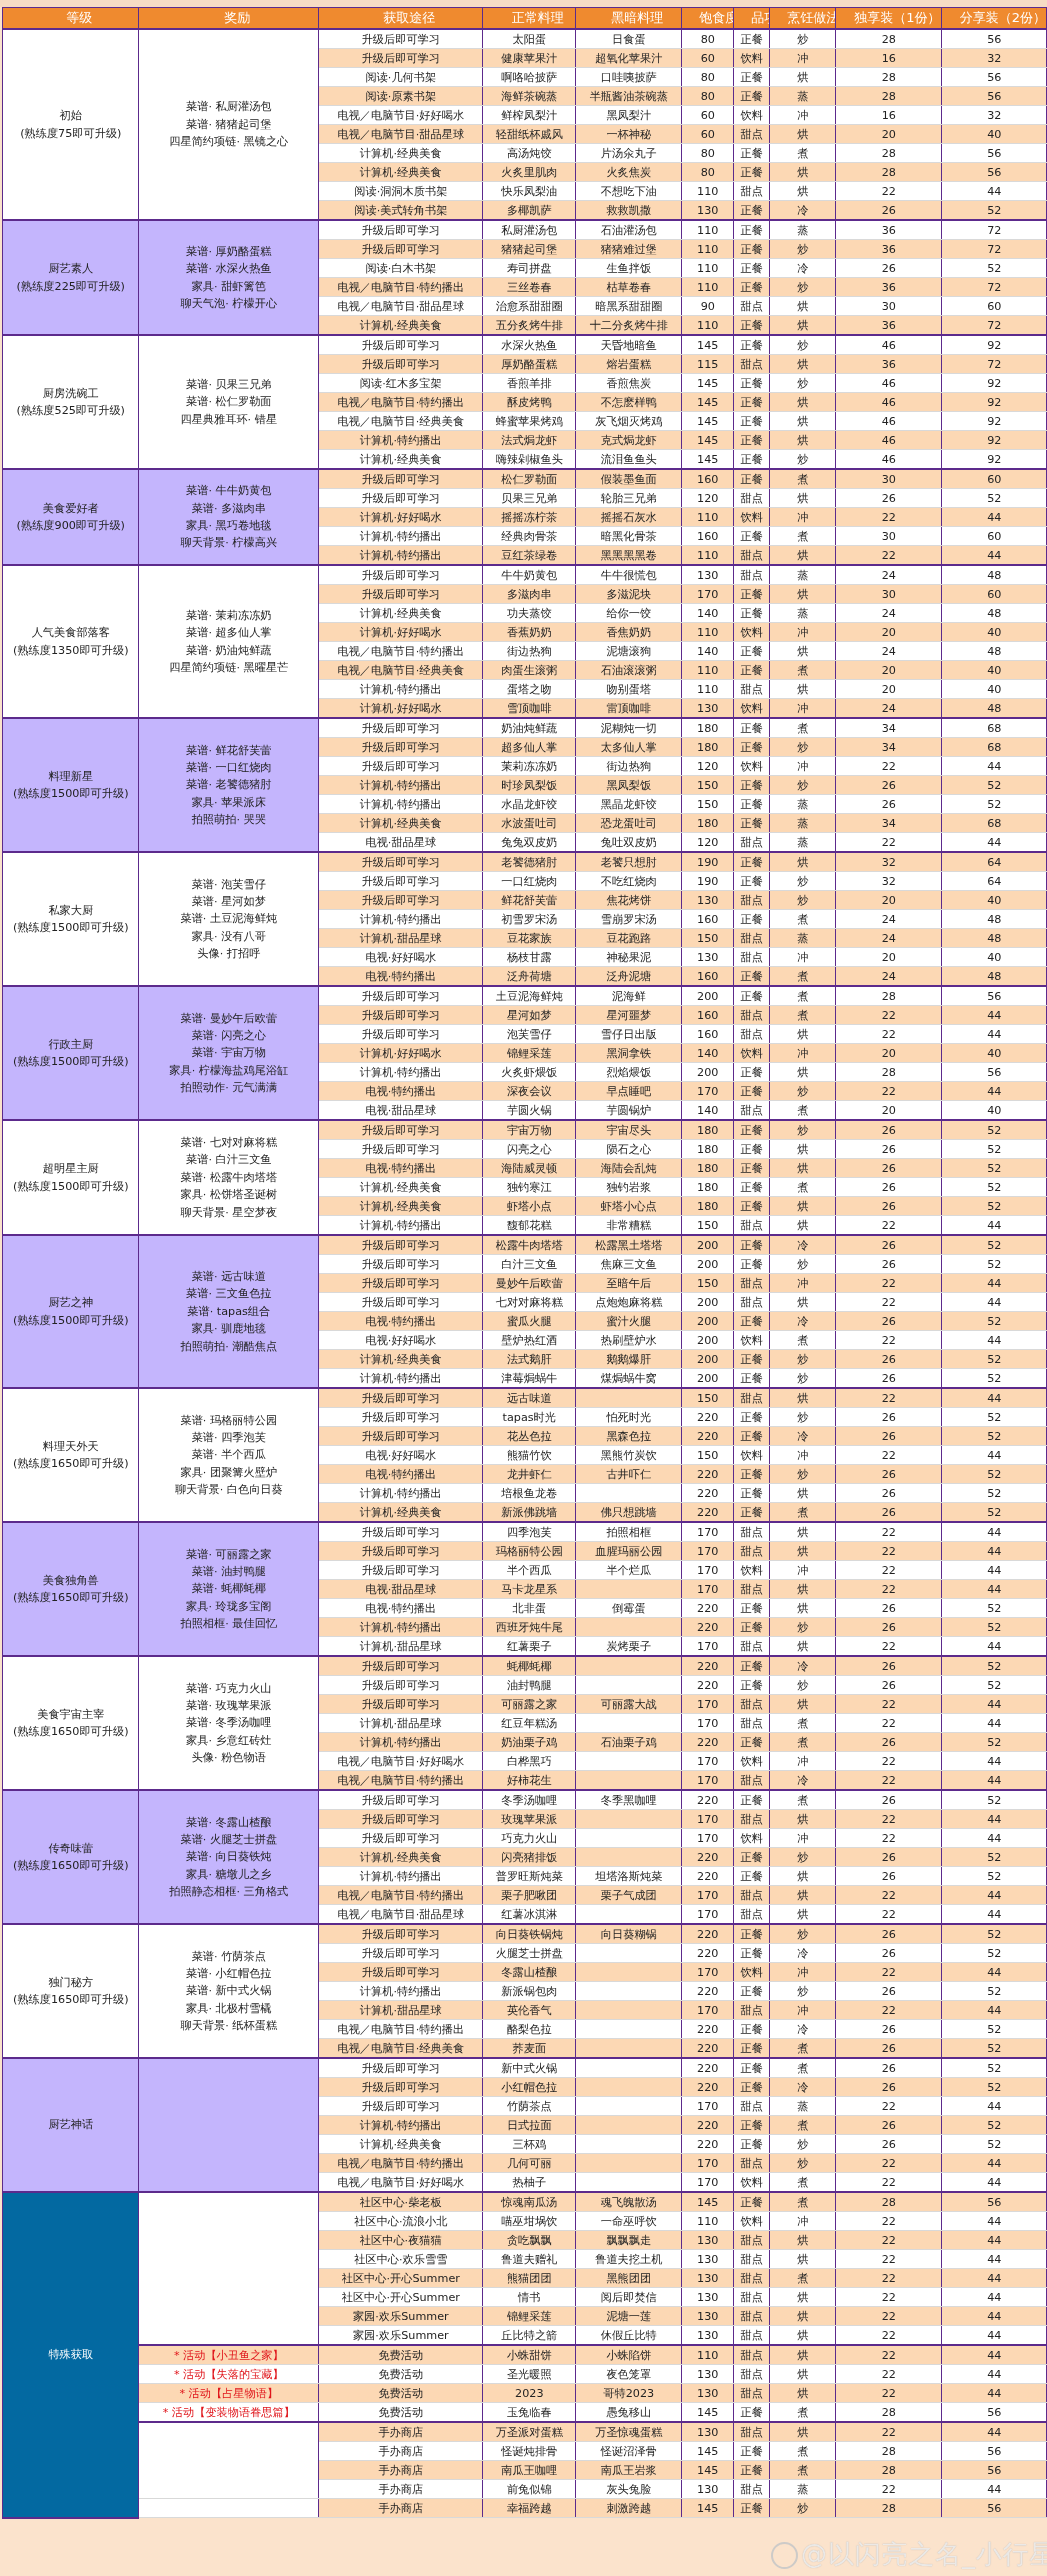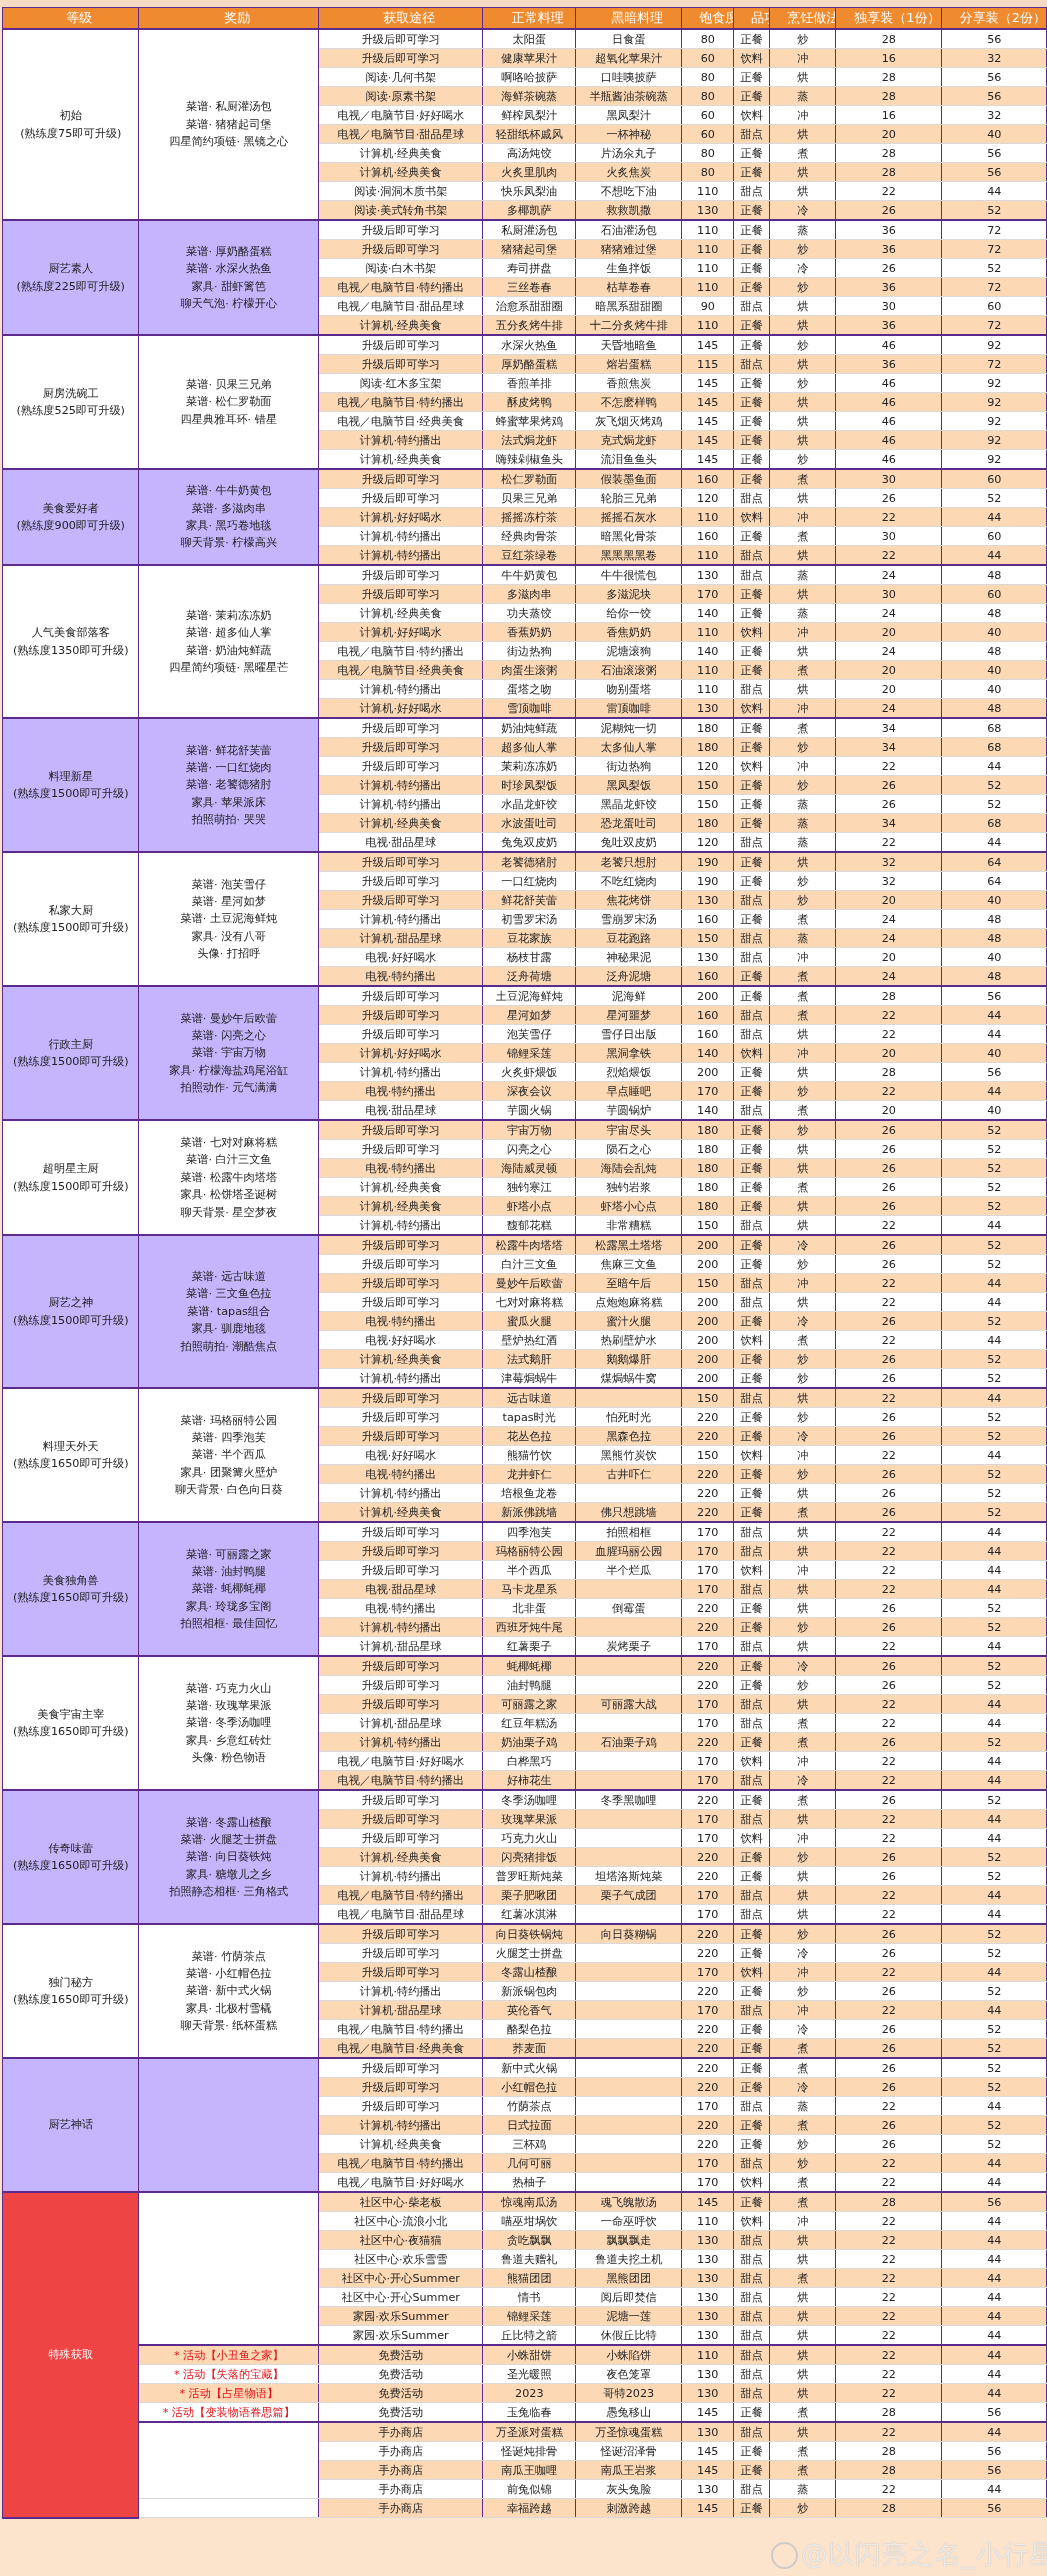--- a/index.html
+++ b/index.html
@@ -8,21 +8,21 @@
   table{position:absolute;left:2.3px;top:7px;border-collapse:collapse;table-layout:fixed;width:1043px;}
   th,td{padding:0;text-align:center;vertical-align:middle;overflow:hidden;white-space:nowrap;}
   th{background:#ef8a2f;color:#fff;font-weight:normal;font-size:13px;height:20px;border:1.5px solid #5c2a8c;padding-left:17px;}
   td{font-size:11.2px;color:#222;height:18px;border-left:1.5px solid #5c2a8c;border-right:1.5px solid #5c2a8c;border-top:0.8px solid #d9d9d9;border-bottom:0.8px solid #d9d9d9;}
   tr.group-first td{border-top:2.3px solid #5c2a8c;}
   td.lvl,td.rew{border-bottom:2.3px solid #5c2a8c;white-space:normal;line-height:1.55;}
   tr.stripe-w td.row{background:#ffffff;}
   tr.stripe-o td.row{background:#fcd8b4;}
   td.band-w{background:#ffffff;}
   td.band-o{background:#c4b5fd;}
-  td.band-special{background:#ef4444;color:#fff;}
+  td.band-special{background:#0369a1;color:#fff;}
   td.red{color:#e0161c;}
   .rw-line{display:block;}
   .watermark{position:absolute;left:771px;top:2537px;font-size:26px;color:rgba(255,255,255,0.75);letter-spacing:0.8px;text-shadow:0 0 0.8px rgba(120,120,120,0.6);pointer-events:none;white-space:nowrap;}
   .wm-icon{display:inline-block;width:23px;height:23px;border:2.3px solid rgba(200,200,200,0.9);border-radius:50%;vertical-align:middle;margin-right:3.1px;}
 </style>
 </head>
 <body>
 
 <div class="wm-top"></div>
 

